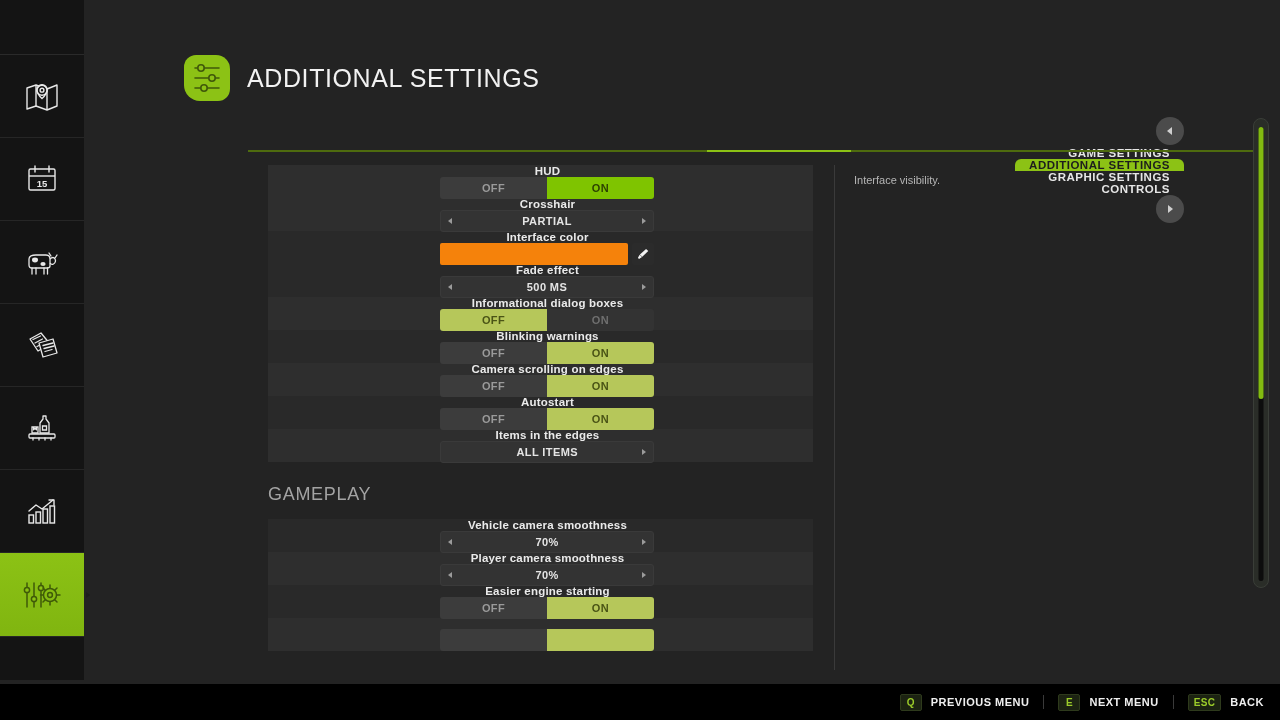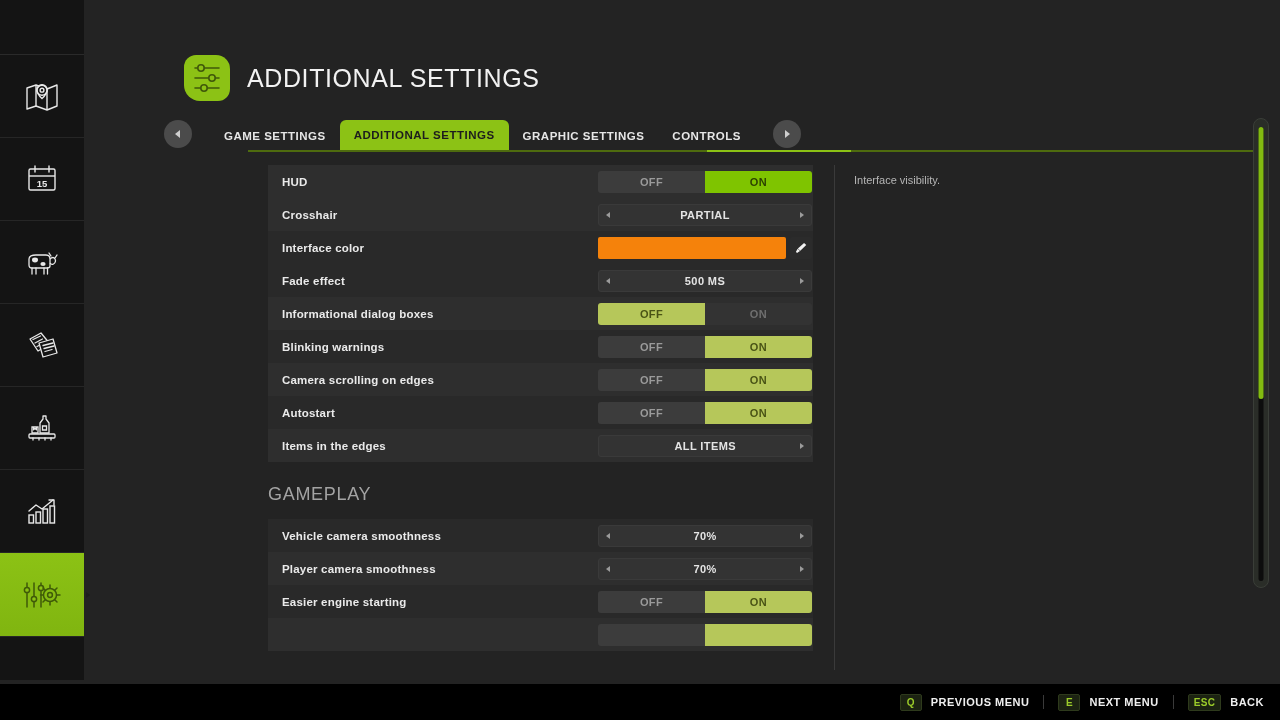--- a/index.html
+++ b/index.html
@@ -68,21 +68,21 @@
     border-bottom-left-radius:16px;
     border-top-right-radius:14px;
   }
   #header-title{
     font-size:25px; letter-spacing:.6px; font-weight:400; color:#f2f2f2;
   }
 
   
   #tabbar{
     position:absolute; left:80px; top:117px; right:96px; height:33px;
-    display:flex; align-items:flex-end;
+    display:flex; align-items:flex-end;flex-direction:column;
   }
   .tab-arrow{
     width:28px;height:28px;border-radius:50%;
     background:#4b4b4b;
     display:flex;align-items:center;justify-content:center;
     margin-bottom:2px;
     flex:0 0 auto;
   }
   .tab-arrow .tri-l{
     width:0;height:0;border-top:4px solid transparent;border-bottom:4px solid transparent;
@@ -121,20 +121,21 @@
     position:absolute; left:164px; top:152px; width:1020px; height:518px;
     overflow:hidden;
   }
   #settings-col{
     position:absolute; left:20px; top:13px; width:545px;
   }
   .row{
     height:33px; display:flex; align-items:center;
     padding:0 0 0 14px;
     background:#2e2e2e;
+    flex-direction:column;
   }
   .row.alt{ background:#292929; }
   .row-label{
     font-size:11.5px; font-weight:bold; color:#eaeaea; letter-spacing:.2px;
     flex:1;
   }
   .control{ width:214px; margin-right:1px; flex:0 0 auto; }
 
   
   .toggle{ display:flex; height:22px; border-radius:3px; overflow:hidden; }

